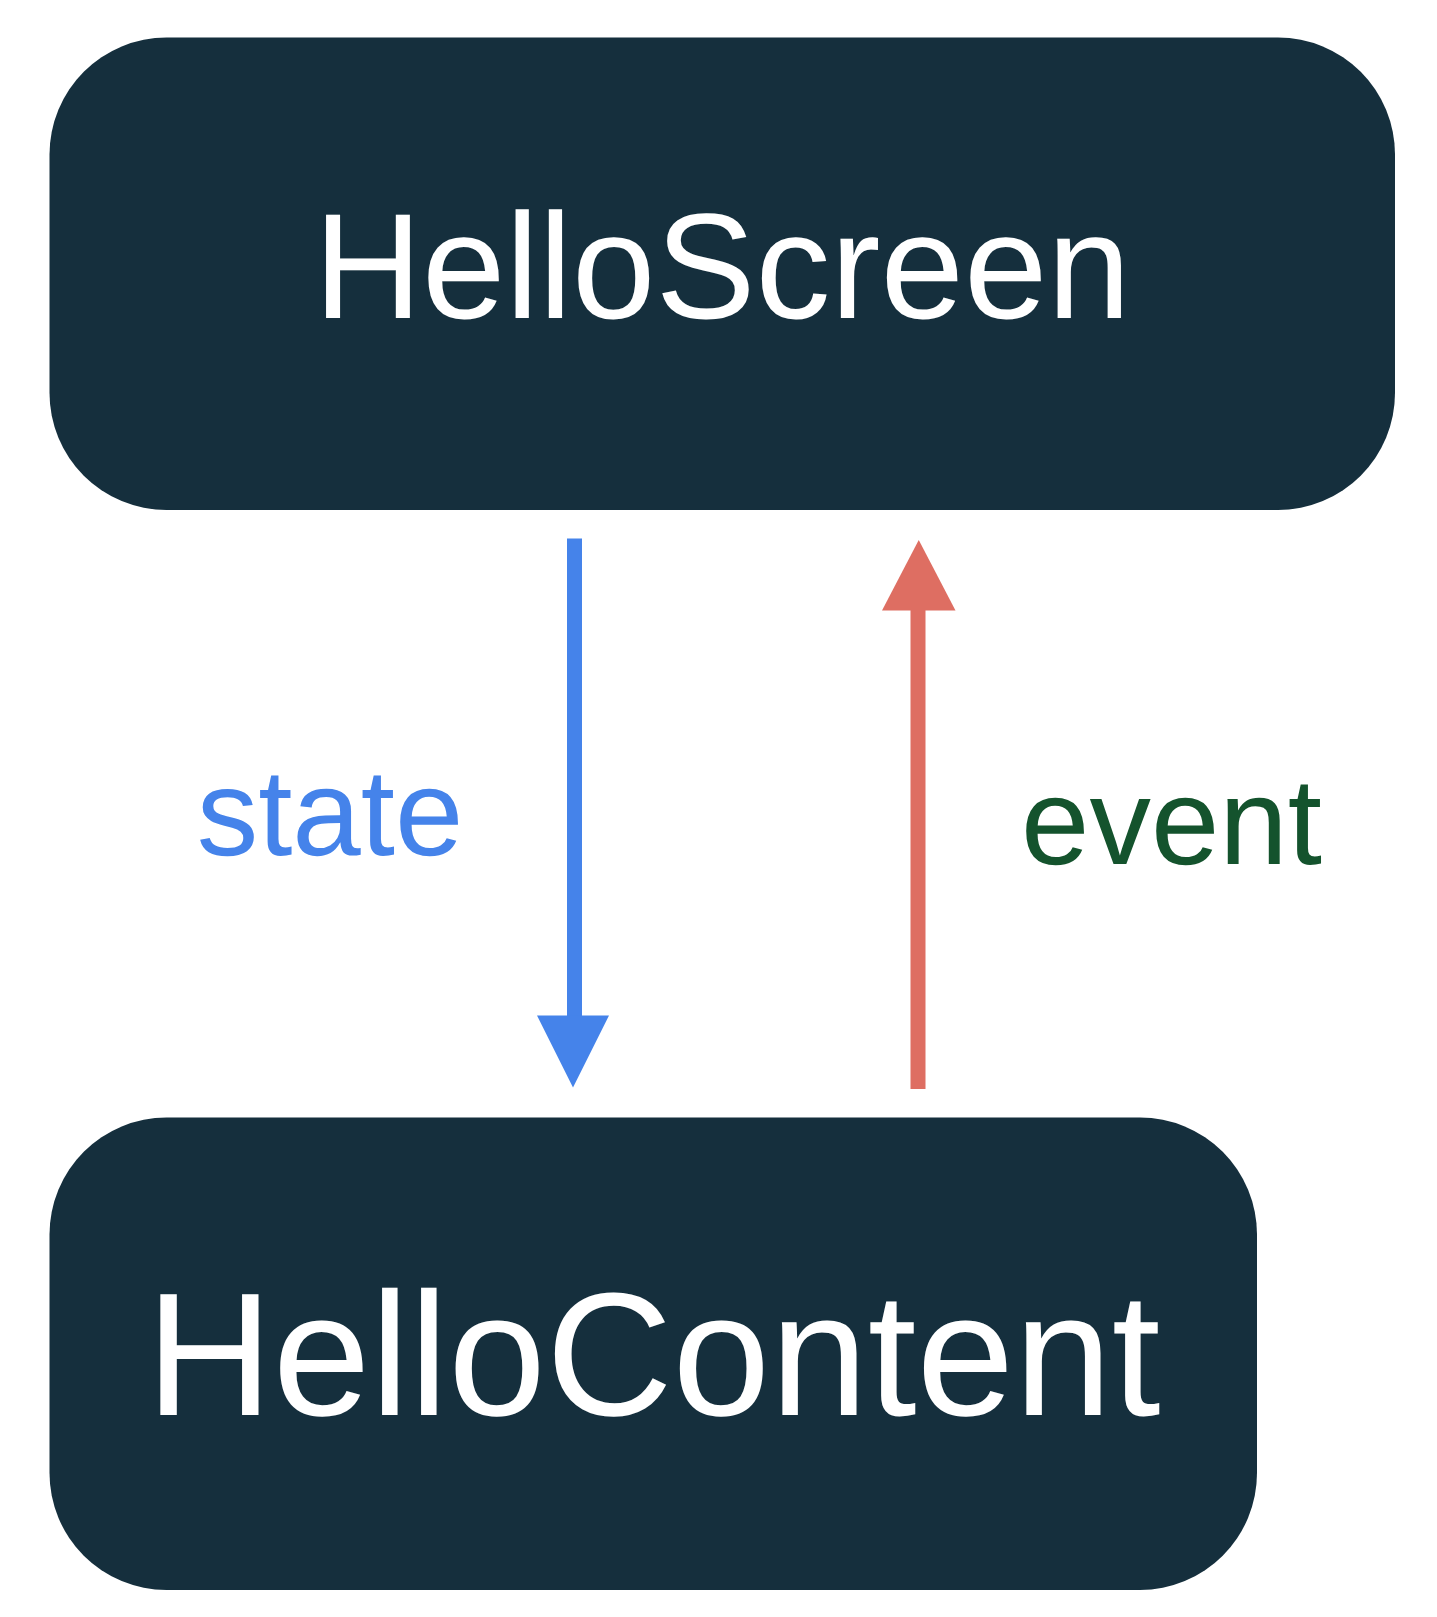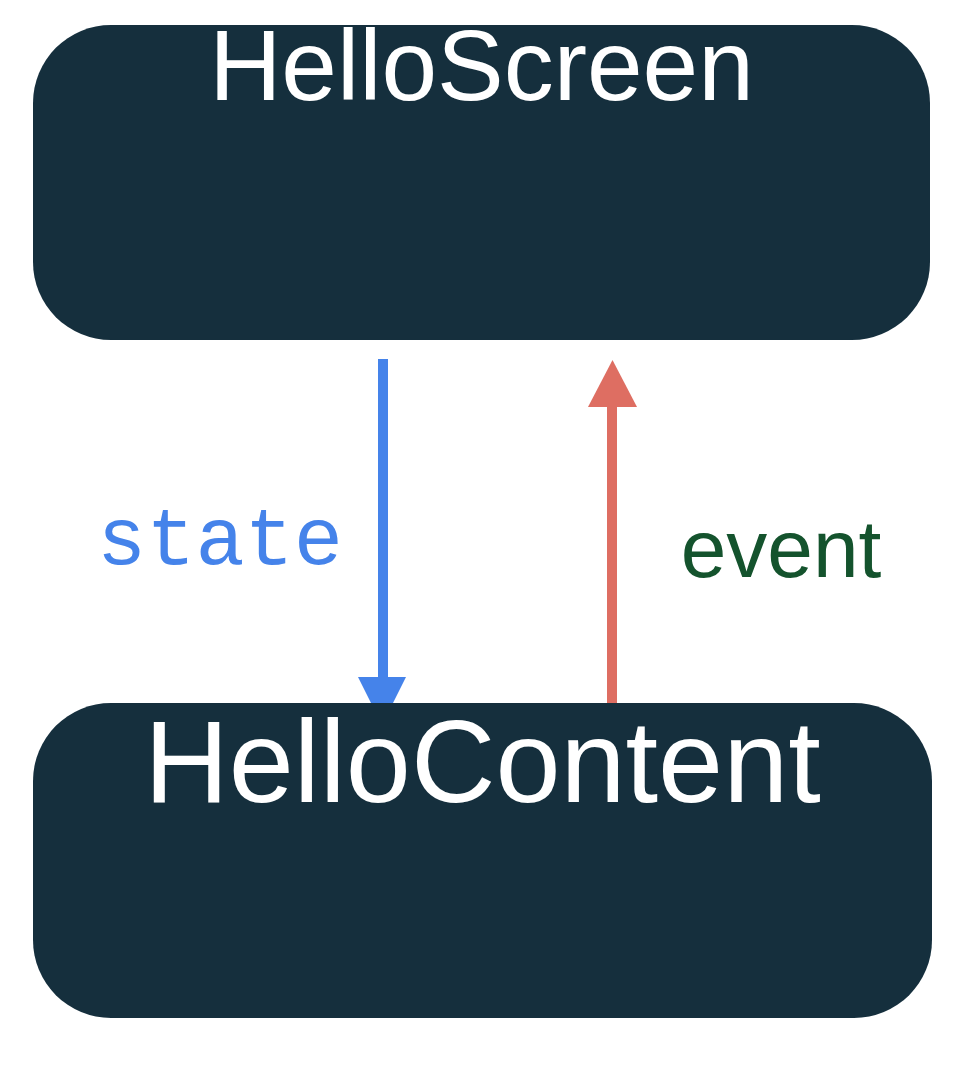--- a/index.html
+++ b/index.html
@@ -16,24 +16,25 @@
     font-family: "Liberation Sans", "DejaVu Sans", sans-serif;
   }
   .box {
     position: absolute;
     left: 33px;
     width: 897px;
     height: 315px;
     border-radius: 78px;
     background: #152F3D;
     display: flex;
+    align-items: center;
     justify-content: center;
   }
   .box-top    { top: 25px; }
-  .box-bottom { top: 703px; width: 899px; }
+  .box-bottom { top: 745px; width: 805px; }
   .box-label {
     color: #ffffff;
     letter-spacing: 0;
     line-height: 1;
     white-space: nowrap;
   }
   .box-top .box-label    { font-size: 100px; margin-top: -10px; }
   .box-bottom .box-label { font-size: 117px; }
   .arrow-layer {
     position: absolute;
@@ -42,21 +43,21 @@
     width: 958px;
     height: 1078px;
   }
   .edge-label {
     position: absolute;
     transform: translate(-50%, -50%);
     font-size: 82px;
     line-height: 1;
     white-space: nowrap;
   }
-  .edge-label-state { left: 220px; top: 543px; color: #4583EA; font-family: Liberation Mono, monospace; }
+  .edge-label-state { left: 220px; top: 543px; color: #4583EA; }
   .edge-label-event { left: 781px; top: 549px; color: #DE6E62; }
 </style>
 </head>
 <body>
 
 <div class="canvas">
 
   <div class="box box-top" style="background-color: rgb(21, 47, 61);">
     <span class="box-label">HelloScreen</span>
   </div>

